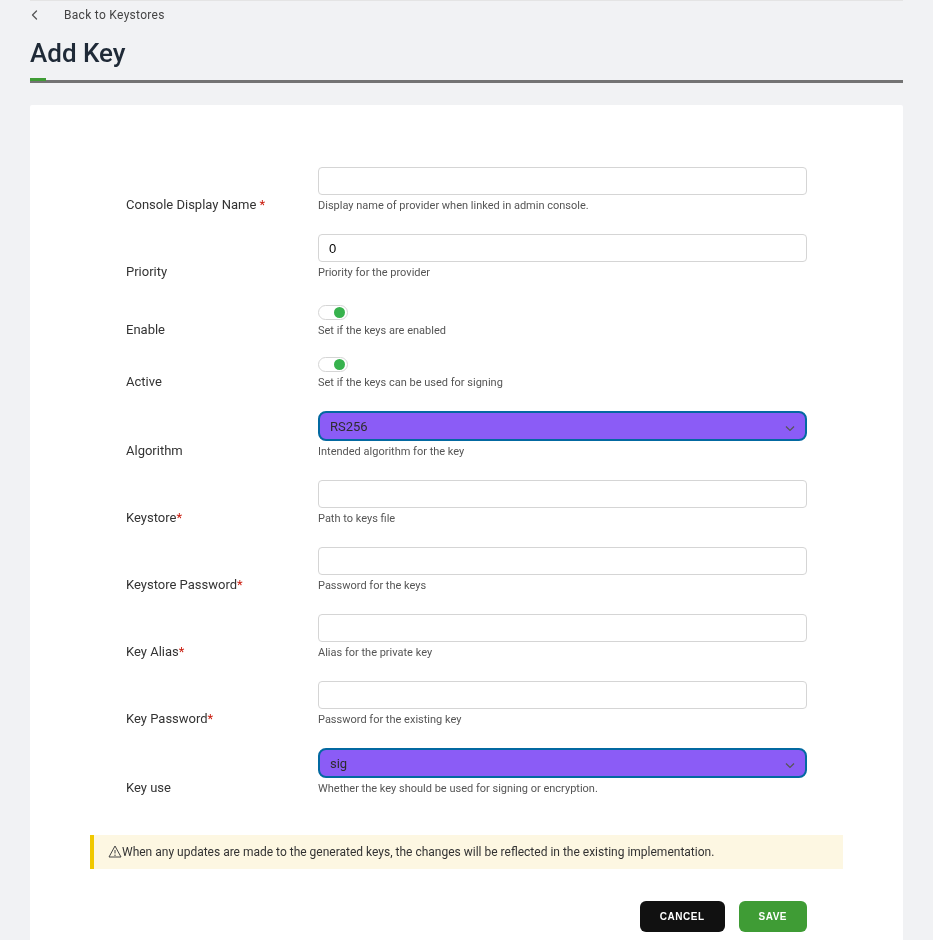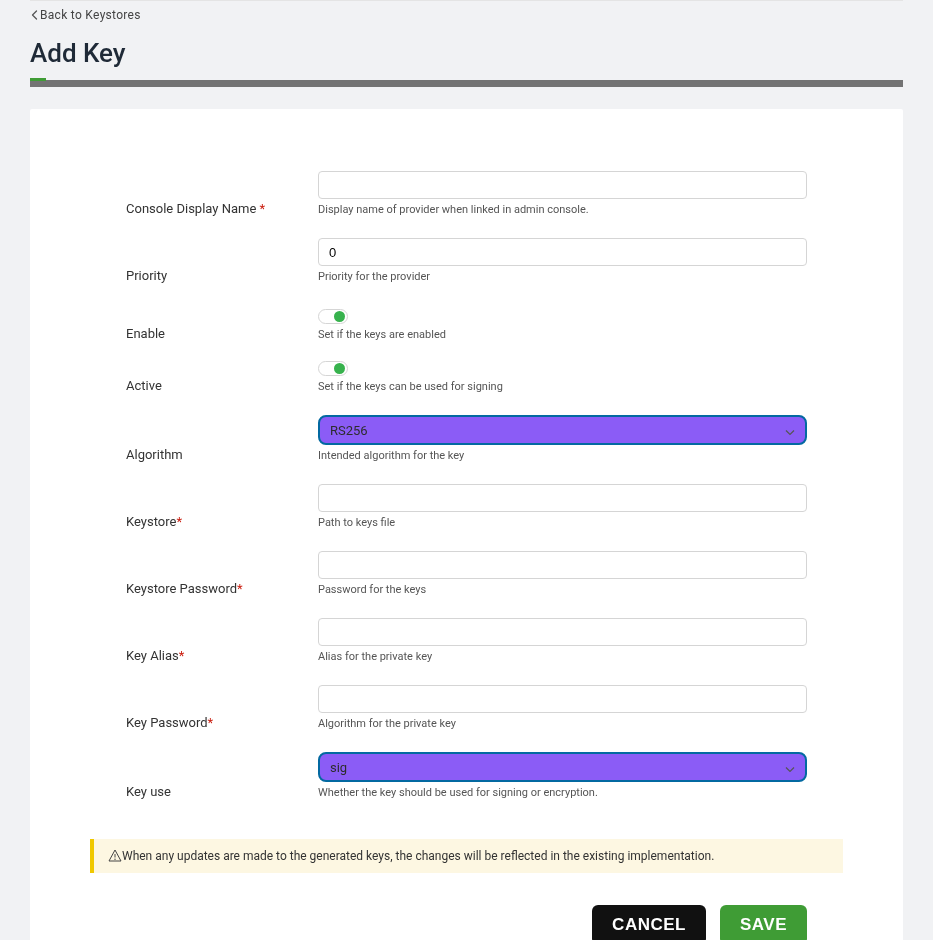--- a/index.html
+++ b/index.html
@@ -13,34 +13,34 @@
     .page {
       padding: 0 30px 30px 30px;
     }
     .topbar {
       border-top: 1px solid #e4e4e4;
       padding-top: 4px;
     }
     .back-link {
       display: inline-flex;
       align-items: center;
-      gap: 0;
+      gap: 24px;
       font-size: 12px;
       color: #444;
       cursor: pointer;
       letter-spacing: 0.3px;
     }
     .back-arrow svg { display: block; }
     .page-title {
       font-size: 26px;
       font-weight: 500;
       color: #1f2a37;
       margin-top: 14px;
       padding-bottom: 12px;
-      border-bottom: 7px solid #737373;
+      border-bottom: 3px solid #737373;
       position: relative;
     }
     .title-under {
       position: absolute;
       left: 0;
       bottom: -1px;
       width: 16px;
       height: 3px;
       background: #3f9c35;
     }
@@ -136,21 +136,21 @@
     }
     .alert .warn-icon svg { display: block; }
     .actions {
       display: flex;
       justify-content: flex-end;
       gap: 14px;
       margin-top: 32px;
     }
     .btn {
       border: none;
-      font-size: 17px;
+      font-size: 10px;
       font-weight: 600;
       letter-spacing: 0.5px;
       padding: 10px 20px;
       cursor: pointer;
       border-radius: 6px;
     }
     .btn-dark { background: #111; color: #fff; }
     .btn-green { background: #3f9c35; color: #fff; }
     .card-bottom-pad { height: 30px; }
   </style>
@@ -267,21 +267,21 @@
         <div class="help">Alias for the private key</div>
       </div>
     </div>
 
     <div class="form-row">
       <div class="label-col">
         <span>Key Password</span><span class="req">*</span>
       </div>
       <div class="field-col">
         <input type="text" class="text-input" value="" style="">
-        <div class="help">Algorithm for the private key</div>
+        <div class="help">Password for the existing key</div>
       </div>
     </div>
 
     <div class="form-row">
       <div class="label-col">
         <span>Key use</span>
       </div>
       <div class="field-col">
         <div class="select-wrap">
           <div class="select-box">

